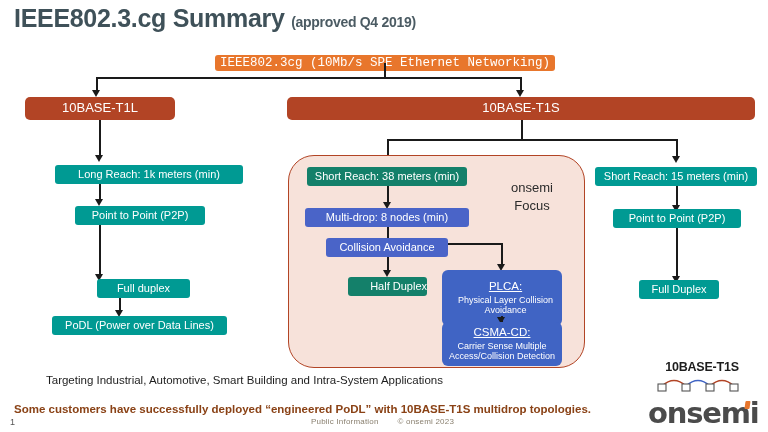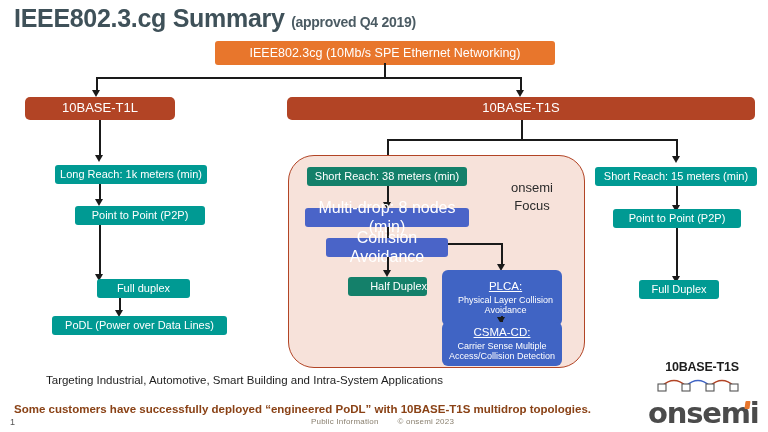--- a/index.html
+++ b/index.html
@@ -39,21 +39,21 @@
   .teal{
     background:#009a93;border-radius:3px;
     font-size:11px;
   }
   .teal-dk{
     background:#14806a;border-radius:3px;
     font-size:11px;
   }
   .blue{
     background:#4a64c8;border-radius:3px;
-    font-size:16px;
+    font-size:11px;
   }
   .blue-big{
     background:#4064c4;border-radius:6px;
     font-size:9.5px;
     flex-direction:column;justify-content:center;
     padding:3px 4px;
   }
   .blue-big .hd{
     font-size:11.5px;text-decoration:underline;margin-bottom:1px;
   }
@@ -114,21 +114,21 @@
 </head>
 <body>
 
 <div id="slide">
 
   <div class="title">
     <span>IEEE802.3.cg Summary</span>
     <span class="sub">(approved Q4 2019)</span>
   </div>
 
-  <div class="box orange" style="left:215px;top:41px;width:340px;height:24px;">
+  <div class="box orange" style="left:215px;top:55px;width:340px;height:16px;font-family:Liberation Mono, monospace;">
     <span>IEEE802.3cg (10Mb/s SPE Ethernet Networking)</span>
   </div>
 
   <div class="ln-v" style="left:384px;top:63px;height:15px;"></div>
   <div class="ln-h" style="left:96px;top:77px;width:290px;"></div>
   <div class="ln-v" style="left:96px;top:77px;height:14px;"></div>
   <div class="arrow-d" style="left:92px;top:90px;"></div>
   <div class="ln-v" style="left:520px;top:77px;height:14px;"></div>
   <div class="ln-h" style="left:384px;top:77px;width:138px;"></div>
   <div class="arrow-d" style="left:516px;top:90px;"></div>
@@ -136,21 +136,21 @@
   <div class="box brown" style="left:25px;top:97px;width:150px;height:23px;">
     <span>10BASE-T1L</span>
   </div>
   <div class="box brown" style="left:287px;top:97px;width:468px;height:23px;">
     <span>10BASE-T1S</span>
   </div>
 
   <div class="ln-v" style="left:99px;top:120px;height:36px;"></div>
   <div class="arrow-d" style="left:95px;top:155px;"></div>
 
-  <div class="box teal" style="left:55px;top:165px;width:152px;height:19px;">
+  <div class="box teal" style="left:55px;top:165px;width:188px;height:19px;">
     <span>Long Reach: 1k meters (min)</span>
   </div>
 
   <div class="ln-v" style="left:99px;top:184px;height:16px;"></div>
   <div class="arrow-d" style="left:95px;top:199px;"></div>
 
   <div class="box teal" style="left:75px;top:206px;width:130px;height:19px;">
     <span>Point to Point (P2P)</span>
   </div>
 

